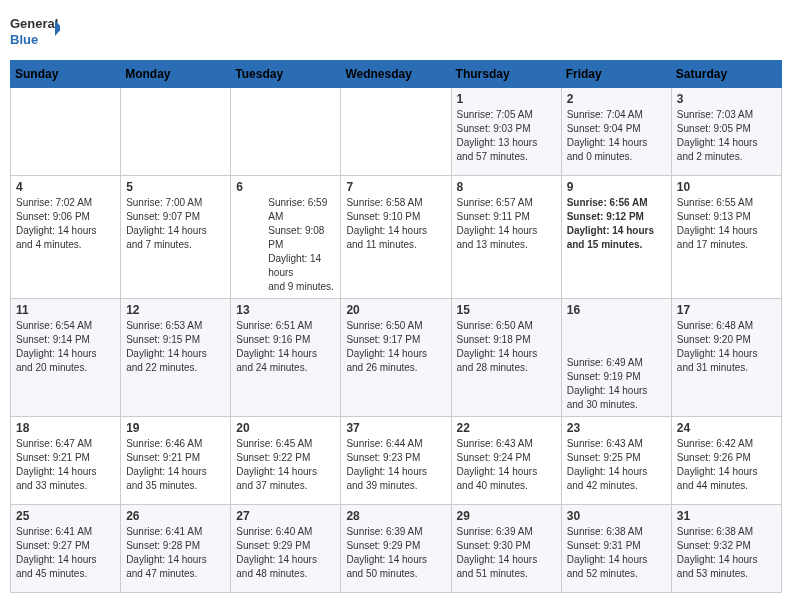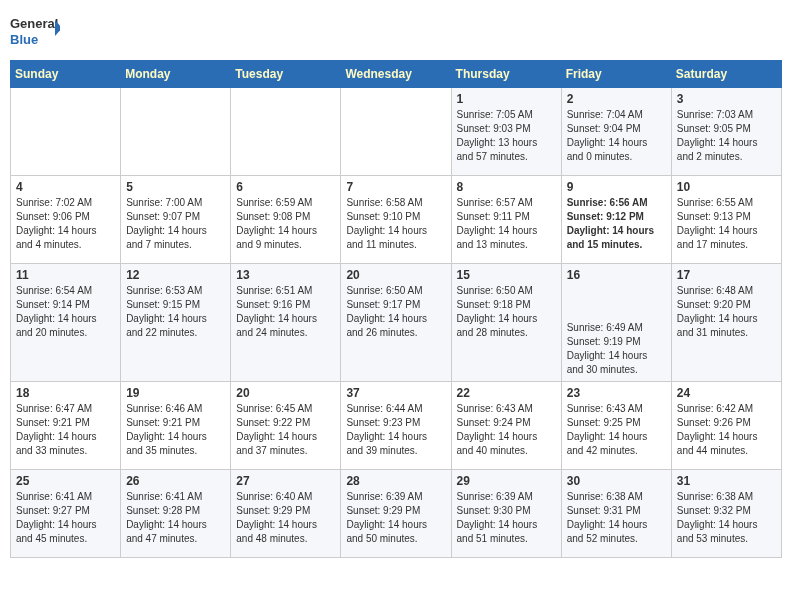--- a/index.html
+++ b/index.html
@@ -33,21 +33,21 @@
       font-size: 15px;
       color: #333;
     }
     table {
       width: 100%;
       border-collapse: collapse;
       border: 1px solid #ccc;
     }
     thead tr th {
       background-color: #2a6db5;
-      color: #fef9c3;
+      color: #000000;
       font-size: 12px;
       font-weight: bold;
       padding: 6px 4px;
       text-align: left;
       border: 1px solid #2a6db5;
     }
     tbody tr td {
       border: 1px solid #ccc;
       vertical-align: top;
       padding: 4px 5px;
@@ -146,21 +146,21 @@
         </td>
         <td>
           <span class="day-num">5</span>
           <div class="day-info" style="white-space: pre-line;">Sunrise: 7:00 AM
 Sunset: 9:07 PM
 Daylight: 14 hours
 and 7 minutes.</div>
         </td>
         <td>
           <span class="day-num">6</span>
-          <div class="day-info" style="white-space: pre-line;">Sunrise: 6:59 AM
+          <div class="day-info" style="white-space: pre-line; margin-left: 32px;">Sunrise: 6:59 AM
 Sunset: 9:08 PM
 Daylight: 14 hours
 and 9 minutes.</div>
         </td>
         <td>
           <span class="day-num">7</span>
           <div class="day-info" style="white-space: pre-line;">Sunrise: 6:58 AM
 Sunset: 9:10 PM
 Daylight: 14 hours
 and 11 minutes.</div>

